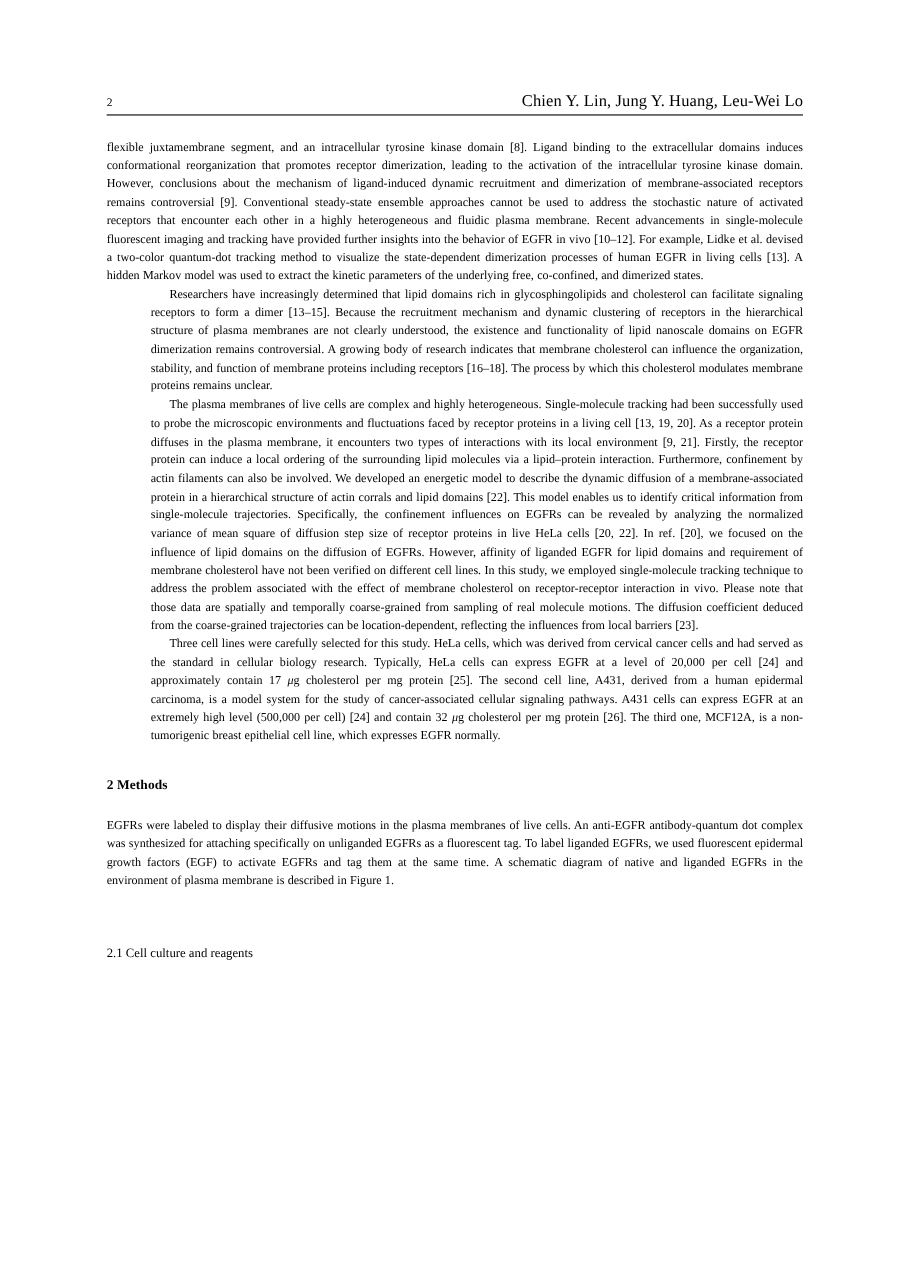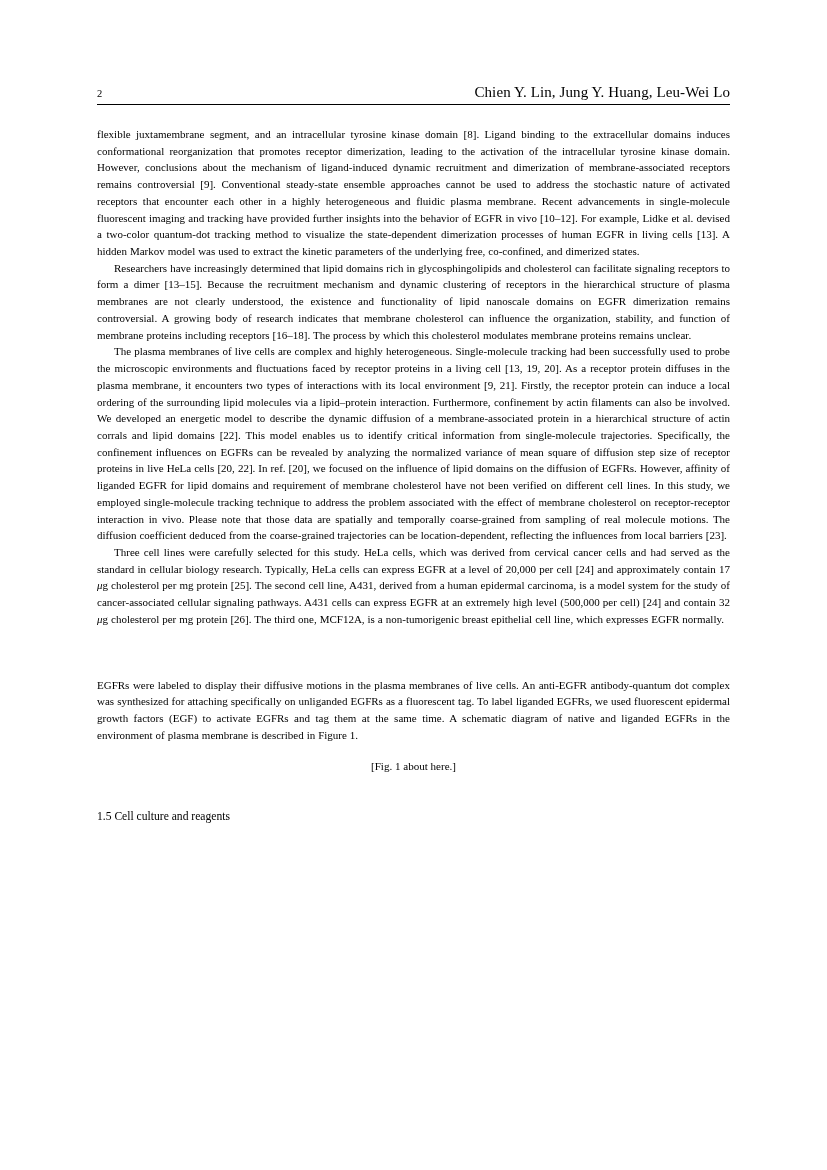--- a/index.html
+++ b/index.html
@@ -44,21 +44,21 @@
   p.body {
     font-size: 11px;
     line-height: 16.72px;
     text-align: justify;
     text-justify: inter-word;
     margin: 0;
     hyphens: manual;
     word-spacing: 0.02em;
   }
   p.body.indent { text-indent: 17px; }
-  p.body + p.body { margin-top: 0; }
+  p.body + p.body { margin-top: 0; margin-left: 40px; }
 
   
   h2.section {
     font-size: 12.2px;
     font-weight: bold;
     margin: 0;
     line-height: 16px;
     letter-spacing: 0.1px;
   }
   h3.subsection {
@@ -101,30 +101,30 @@
     <p class="body">flexible juxtamembrane segment, and an intracellular tyrosine kinase domain [8]. Ligand binding to the extracellular domains induces conformational reorganization that promotes receptor dimerization, leading to the activation of the intracellular tyrosine kinase domain. However, conclusions about the mechanism of ligand-induced dynamic recruitment and dimerization of membrane-associated receptors remains controversial [9]. Conventional steady-state ensemble approaches cannot be used to address the stochastic nature of activated receptors that encounter each other in a highly heterogeneous and fluidic plasma membrane. Recent advancements in single-molecule fluorescent imaging and tracking have provided further insights into the behavior of EGFR in vivo [10–12]. For example, Lidke et al. devised a two-color quantum-dot tracking method to visualize the state-dependent dimerization processes of human EGFR in living cells [13]. A hidden Markov model was used to extract the kinetic parameters of the underlying free, co-confined, and dimerized states.</p>
 
     <p class="body indent">Researchers have increasingly determined that lipid domains rich in glycosphingolipids and cholesterol can facilitate signaling receptors to form a dimer [13–15]. Because the recruitment mechanism and dynamic clustering of receptors in the hierarchical structure of plasma membranes are not clearly understood, the existence and functionality of lipid nanoscale domains on EGFR dimerization remains controversial. A growing body of research indicates that membrane cholesterol can influence the organization, stability, and function of membrane proteins including receptors [16–18]. The process by which this cholesterol modulates membrane proteins remains unclear.</p>
 
     <p class="body indent">The plasma membranes of live cells are complex and highly heterogeneous. Single-molecule tracking had been successfully used to probe the microscopic environments and fluctuations faced by receptor proteins in a living cell [13, 19, 20]. As a receptor protein diffuses in the plasma membrane, it encounters two types of interactions with its local environment [9, 21]. Firstly, the receptor protein can induce a local ordering of the surrounding lipid molecules via a lipid–protein interaction. Furthermore, confinement by actin filaments can also be involved. We developed an energetic model to describe the dynamic diffusion of a membrane-associated protein in a hierarchical structure of actin corrals and lipid domains [22]. This model enables us to identify critical information from single-molecule trajectories. Specifically, the confinement influences on EGFRs can be revealed by analyzing the normalized variance of mean square of diffusion step size of receptor proteins in live HeLa cells [20, 22]. In ref. [20], we focused on the influence of lipid domains on the diffusion of EGFRs. However, affinity of liganded EGFR for lipid domains and requirement of membrane cholesterol have not been verified on different cell lines. In this study, we employed single-molecule tracking technique to address the problem associated with the effect of membrane cholesterol on receptor-receptor interaction in vivo. Please note that those data are spatially and temporally coarse-grained from sampling of real molecule motions. The diffusion coefficient deduced from the coarse-grained trajectories can be location-dependent, reflecting the influences from local barriers [23].</p>
 
     <p class="body indent"><span>Three cell lines were carefully selected for this study. HeLa cells, which was derived from cervical cancer cells and had served as the standard in cellular biology research. Typically, HeLa cells can express EGFR at a level of 20,000 per cell [24] and approximately contain 17 </span><span class="mu">μ</span><span>g cholesterol per mg protein [25]. The second cell line, A431, derived from a human epidermal carcinoma, is a model system for the study of cancer-associated cellular signaling pathways. A431 cells can express EGFR at an extremely high level (500,000 per cell) [24] and contain 32 </span><span class="mu">μ</span><span>g cholesterol per mg protein [26]. The third one, MCF12A, is a non-tumorigenic breast epithelial cell line, which expresses EGFR normally.</span></p>
 
     <div class="spacer-before-section"></div>
 
+    <h2 class="section">2 Methods</h2>
 
     <div class="spacer-after-section"></div>
 
     <p class="body">EGFRs were labeled to display their diffusive motions in the plasma membranes of live cells. An anti-EGFR antibody-quantum dot complex was synthesized for attaching specifically on unliganded EGFRs as a fluorescent tag. To label liganded EGFRs, we used fluorescent epidermal growth factors (EGF) to activate EGFRs and tag them at the same time. A schematic diagram of native and liganded EGFRs in the environment of plasma membrane is described in Figure 1.</p>
 
     <div class="spacer-before-fig"></div>
 
-    <p class="figplaceholder">[Fig. 1 about here.]</p>
 
     <div class="spacer-after-fig"></div>
 
-    <h3 class="subsection">1.5 Cell culture and reagents</h3>
+    <h3 class="subsection">2.1 Cell culture and reagents</h3>
 
     <div class="spacer-after-sub"></div>
 
 
   </div>
 </div>
 
 </body></html>

